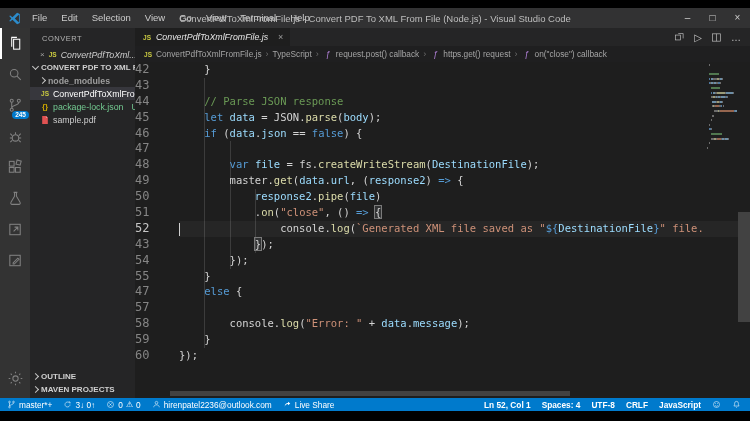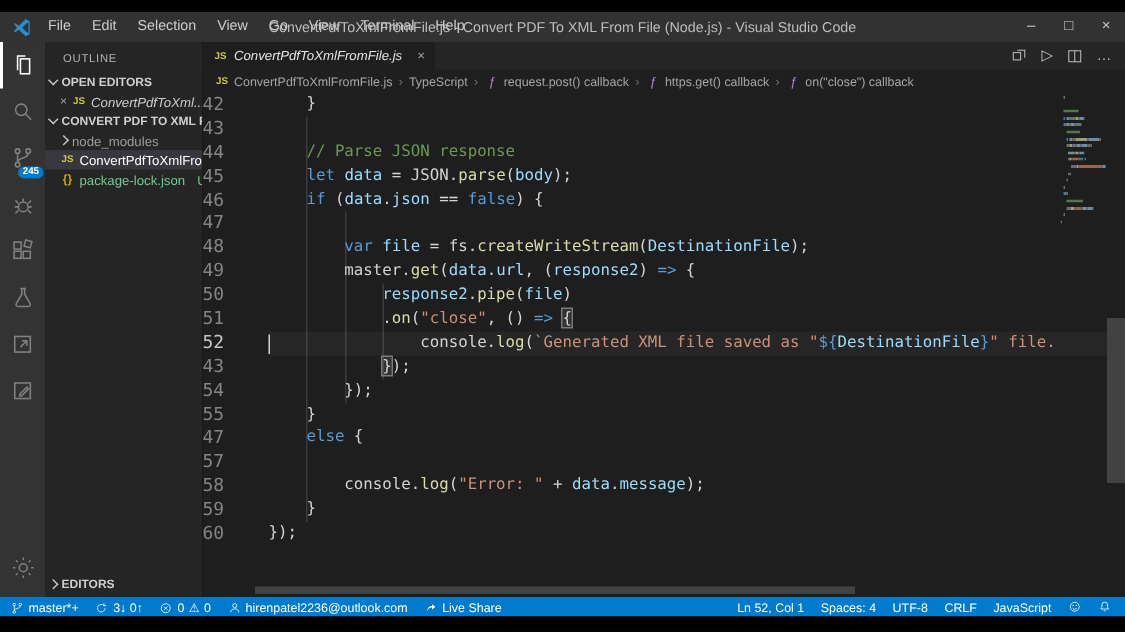--- a/index.html
+++ b/index.html
@@ -25,21 +25,21 @@
   .ab-item svg{width:17px;height:17px;}
   .ab-badge{position:absolute;right:1px;bottom:2px;background:#007acc;color:#fff;font-size:6.5px;
             line-height:8px;padding:0 3px;border-radius:6px;font-weight:bold;}
   .ab-bottom{position:absolute;bottom:4px;left:0;width:30px;}
   
   .sidebar{position:absolute;left:30px;top:28px;width:105px;height:370px;background:#252526;color:#cccccc;overflow:hidden;}
   .sb-title{padding:6px 0 5px 12px;font-size:7.5px;letter-spacing:.5px;color:#b3b3b3;}
   .sb-sechead{display:flex;align-items:center;height:13px;font-size:8px;font-weight:bold;color:#d0d0d0;padding-left:3px;gap:3px;white-space:nowrap;}
   .sb-row{display:flex;align-items:center;height:13px;font-size:8.8px;padding-left:10px;gap:3px;white-space:nowrap;overflow:hidden;}
   .sb-row.selected{background:#37373d;color:#ffffff;}
-  .sb-row.dim{color:#9d9d9d;}
+  .sb-row.dim{color:#9d9d9d;font-weight:bold;}
   .sb-row.green{color:#73c991;}
   .sb-close{color:#a0a0a0;font-size:8px;width:7px;}
   .sb-badge{margin-left:5px;color:#73c991;font-size:8.5px;}
   .italic{font-style:italic;}
   .sb-bottom{position:absolute;bottom:2px;left:0;right:0;}
   .chev{display:inline-block;width:4px;height:4px;border-right:1px solid #c5c5c5;border-bottom:1px solid #c5c5c5;flex:0 0 auto;}
   .chev.down{transform:rotate(45deg);margin-top:-2px;}
   .chev.right{transform:rotate(-45deg);}
   .ficon{display:inline-flex;align-items:center;justify-content:center;width:10px;flex:0 0 auto;}
   .ficon-js{color:#cbcb41;font-size:6.5px;font-weight:bold;font-style:normal;}
@@ -78,22 +78,22 @@
   .mm-line span{display:inline-block;height:2px;vertical-align:top;}
   .mm-p{background:#6c6c6c;} .mm-k{background:#50779c;} .mm-v{background:#6d8ea6;}
   .mm-f{background:#9c9c78;} .mm-s{background:#96664f;} .mm-c{background:#51784f;}
   .mm-b{background:#6c6c6c;} .mm-sp{background:transparent;}
   .vscroll{position:absolute;right:0;top:150px;width:12px;height:110px;background:#424242;}
   .hscroll{position:absolute;left:35px;top:329px;width:400px;height:5px;background:#424242;}
   
   .statusbar{position:absolute;top:398px;left:0;right:0;height:13px;background:#007acc;color:#ffffff;
              display:flex;align-items:center;font-size:8.3px;}
   .sb-left{display:flex;align-items:center;gap:11px;padding-left:7px;}
-  .sb-right{margin-left:auto;display:flex;align-items:center;gap:11px;padding-right:9px;}
-  .st-item{display:flex;align-items:flex-end;gap:3px;white-space:nowrap;}
+  .sb-right{margin-left:auto;display:flex;align-items:center;gap:11px;padding-right:9px;font-weight:bold;}
+  .st-item{display:flex;align-items:flex-start;gap:3px;white-space:nowrap;}
   .st-item svg{width:9px;height:9px;}
   .warn-glyph{font-size:8px;}
   svg{display:block;}
 </style>
 </head>
 <body>
 
 <div class="screen">
   <div class="lb top"></div>
 
@@ -178,25 +178,21 @@
         <div class="ab-item">
           <svg viewBox="0 0 18 18" fill="none" stroke="currentColor" stroke-width="1.1">
             <circle cx="9" cy="9" r="2.8"></circle>
             <path d="M9 3.5V1.8M9 16.2v-1.7M14.5 9h1.7M1.8 9h1.7M12.9 5.1l1.2-1.2M3.9 14.1l1.2-1.2M12.9 12.9l1.2 1.2M3.9 3.9l1.2 1.2"></path>
           </svg>
         </div>
       </div>
   </div>
 
   <div class="sidebar">
-    <div class="sb-title">OUTLINE</div>
-    <div class="sb-sechead">
-      <span class="chev down"></span>
-      <span>OPEN EDITORS</span>
-    </div>
+    <div class="sb-title">CONVERT</div>
     <div id="open-editors-list">
         <div class="sb-row">
           <span class="sb-close">×</span>
           <span class="ficon ficon-js">JS</span>
           <span class="italic">ConvertPdfToXml...</span>
         </div>
       </div>
     <div class="sb-sechead">
       <span class="chev down"></span>
       <span>CONVERT PDF TO XML FR...</span>
@@ -208,25 +204,38 @@
         </div>
         <div class="sb-row selected">
           <span class="ficon ficon-js">JS</span>
           <span>ConvertPdfToXmlFro...</span>
         </div>
         <div class="sb-row green">
           <span class="ficon ficon-json">{}</span>
           <span>package-lock.json</span>
           <span class="sb-badge">U</span>
         </div>
+        <div class="sb-row">
+          <span class="ficon">
+            <svg viewBox="0 0 16 16">
+              <path fill="#e05252" d="M3.5 1.5h6l3 3v10h-9z"></path>
+              <path fill="#f2a0a0" d="M9.5 1.5l3 3h-3z"></path>
+            </svg>
+          </span>
+          <span>sample.pdf</span>
+        </div>
       </div>
     <div class="sb-bottom" id="sb-bottom">
         <div class="sb-sechead">
           <span class="chev right"></span>
-          <span>EDITORS</span>
+          <span>OUTLINE</span>
+        </div>
+        <div class="sb-sechead">
+          <span class="chev right"></span>
+          <span>MAVEN PROJECTS</span>
         </div>
       </div>
   </div>
 
   <div class="tabbar">
     <div class="tab">
       <span class="ficon ficon-js">JS</span>
       <span class="tab-label italic">ConvertPdfToXmlFromFile.js</span>
       <span class="tab-close">×</span>
     </div>
@@ -258,21 +267,21 @@
         <span>TypeScript</span>
       </span>
       <span class="crumb-sep">›</span>
       <span class="crumb">
         <span class="ficon ficon-method">ƒ</span>
         <span>request.post() callback</span>
       </span>
       <span class="crumb-sep">›</span>
       <span class="crumb">
         <span class="ficon ficon-method">ƒ</span>
-        <span>https.get() callback</span>
+        <span>https.get() request</span>
       </span>
       <span class="crumb-sep">›</span>
       <span class="crumb">
         <span class="ficon ficon-method">ƒ</span>
         <span>on("close") callback</span>
       </span>
     </div>
 
   <div class="editor">
     <div class="guide" style="left:69px;top:16px;height:270px;"></div>

